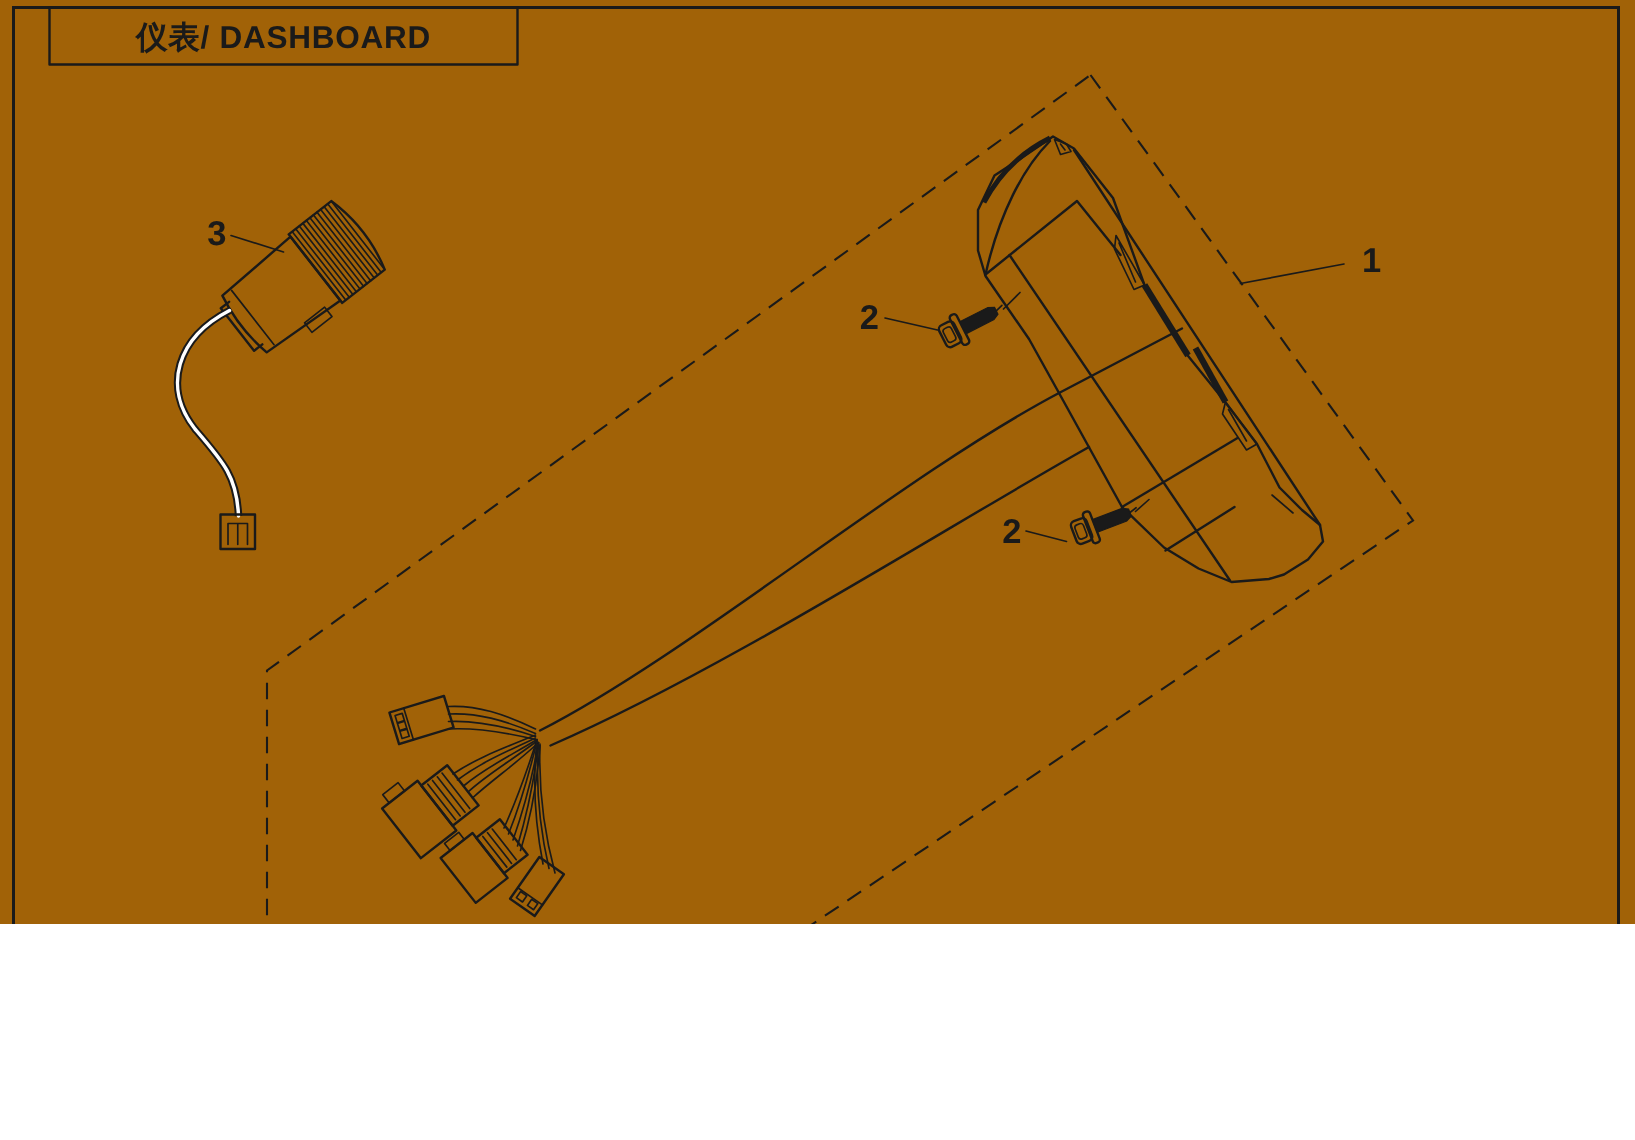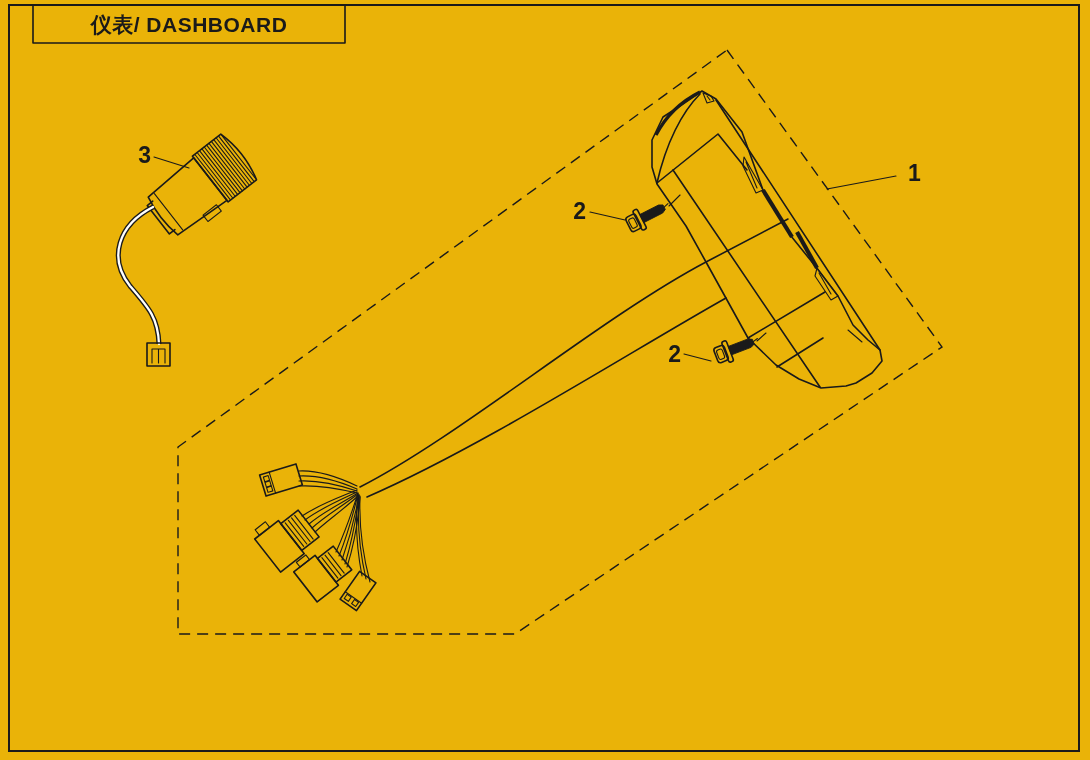--- a/index.html
+++ b/index.html
@@ -1,16 +1,16 @@
 <!DOCTYPE html>
 <html><head>
 <meta charset="utf-8">
 <style>
   html,body{margin:0;padding:0;background:#ffffff;}
-  .page{position:relative;width:1090px;height:760px;background:#eab308;
+  .page{position:relative;width:1090px;height:616px;background:#a16207;
         font-family:"Liberation Sans", sans-serif;}
   svg{display:block;}
   svg .ln{stroke:#1a1a1a;fill:none;stroke-width:1.6;stroke-linecap:round;stroke-linejoin:round;}
   svg .thin{stroke-width:1.1;}
   svg .thick{stroke-width:3.2;}
   svg .xthick{stroke-width:4.2;}
   svg .blk{fill:#1a1a1a;stroke:#1a1a1a;stroke-width:0.8;}
   svg .wht{stroke:#ffffff;fill:none;stroke-width:2.3;stroke-linecap:round;}
   svg .dash{stroke:#1a1a1a;fill:none;stroke-width:1.4;stroke-dasharray:11 7;}
   svg .border{stroke:#1a1a1a;fill:none;stroke-width:2;}

